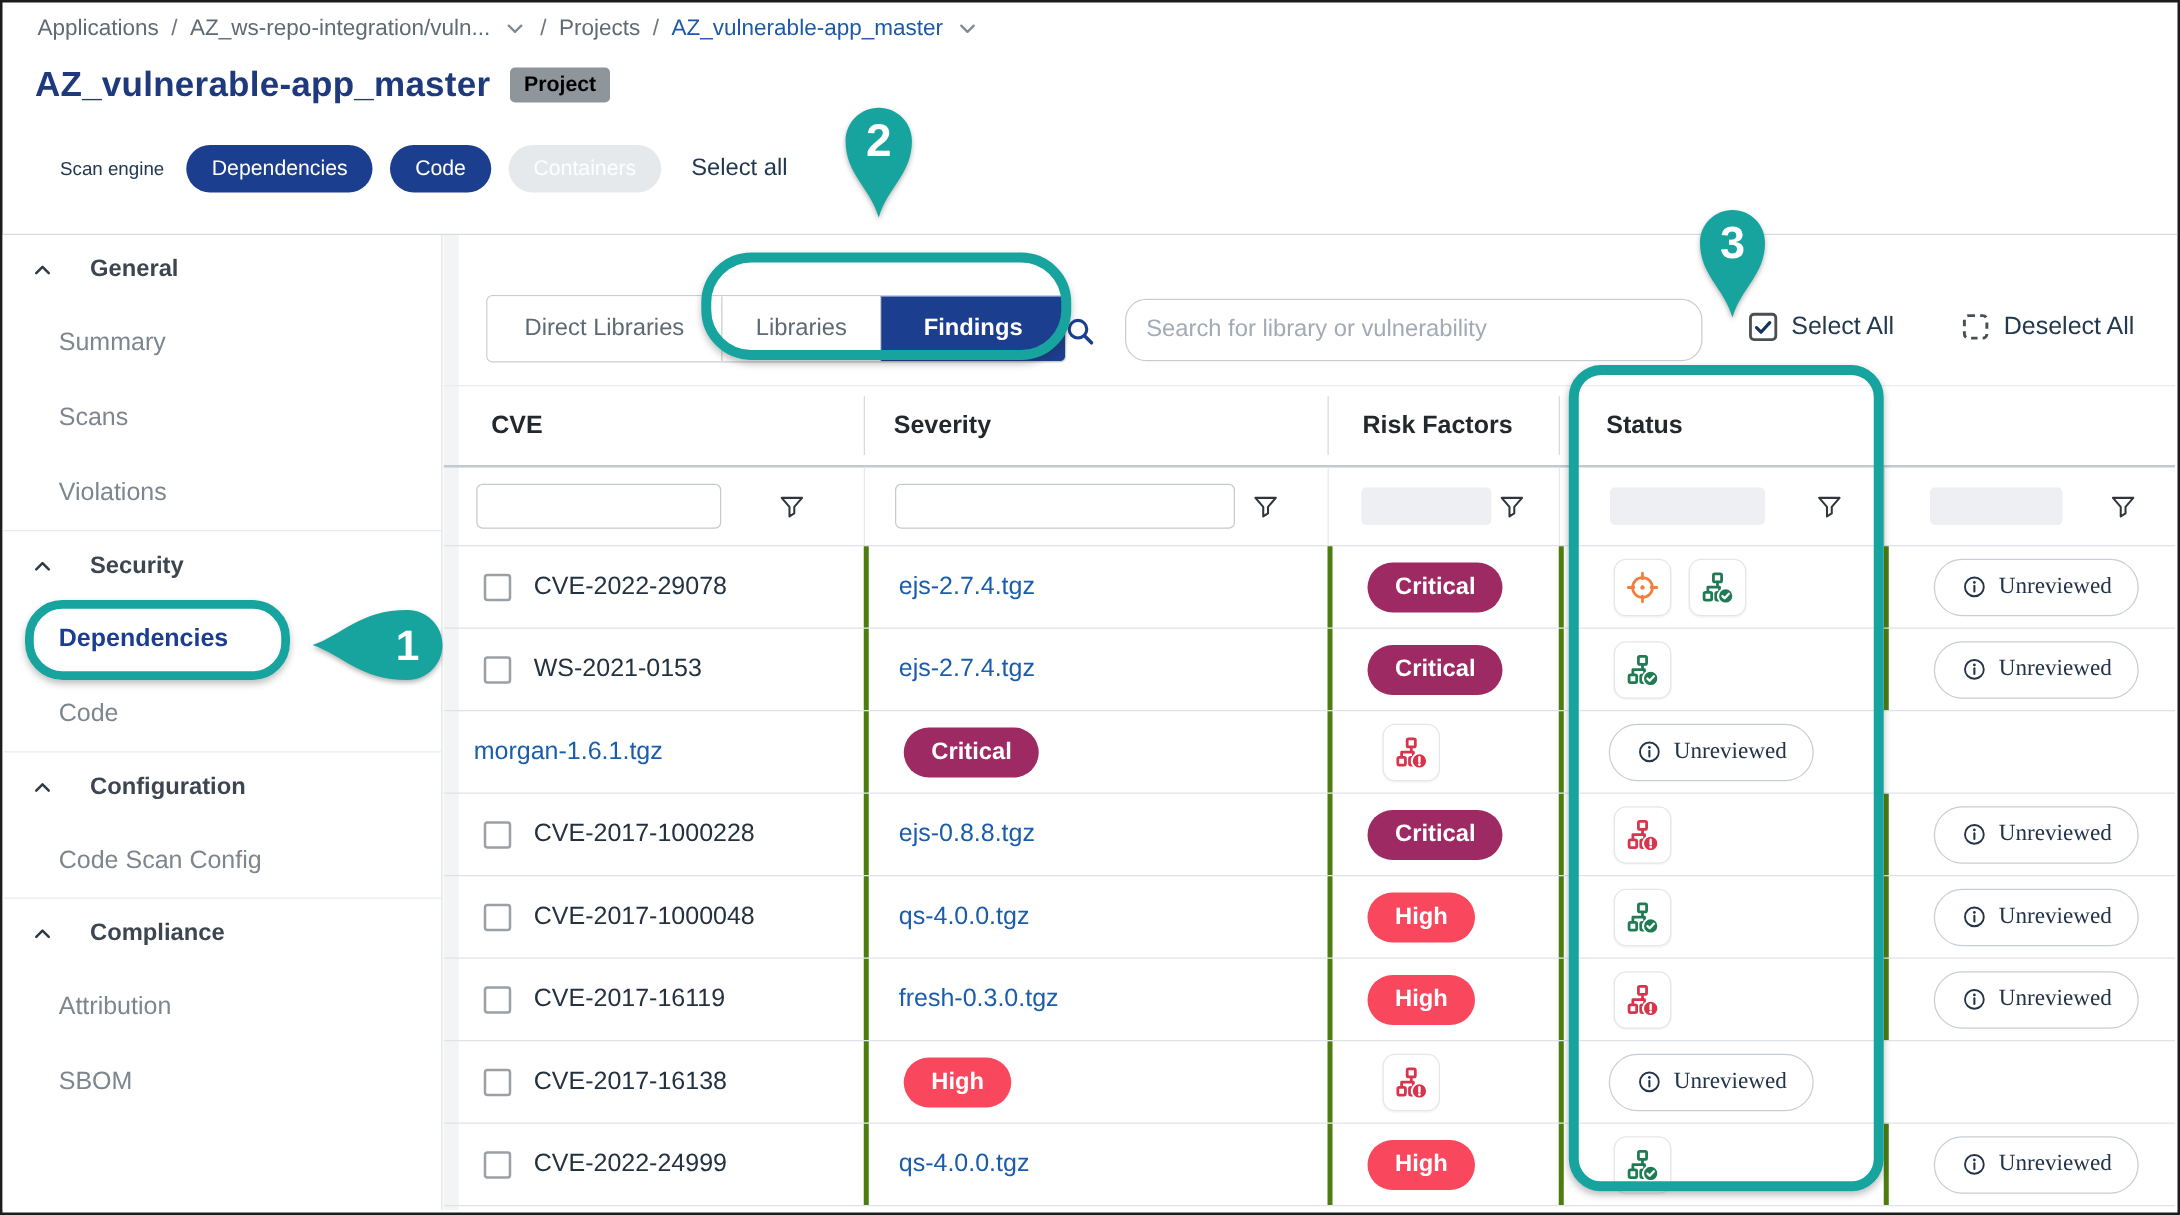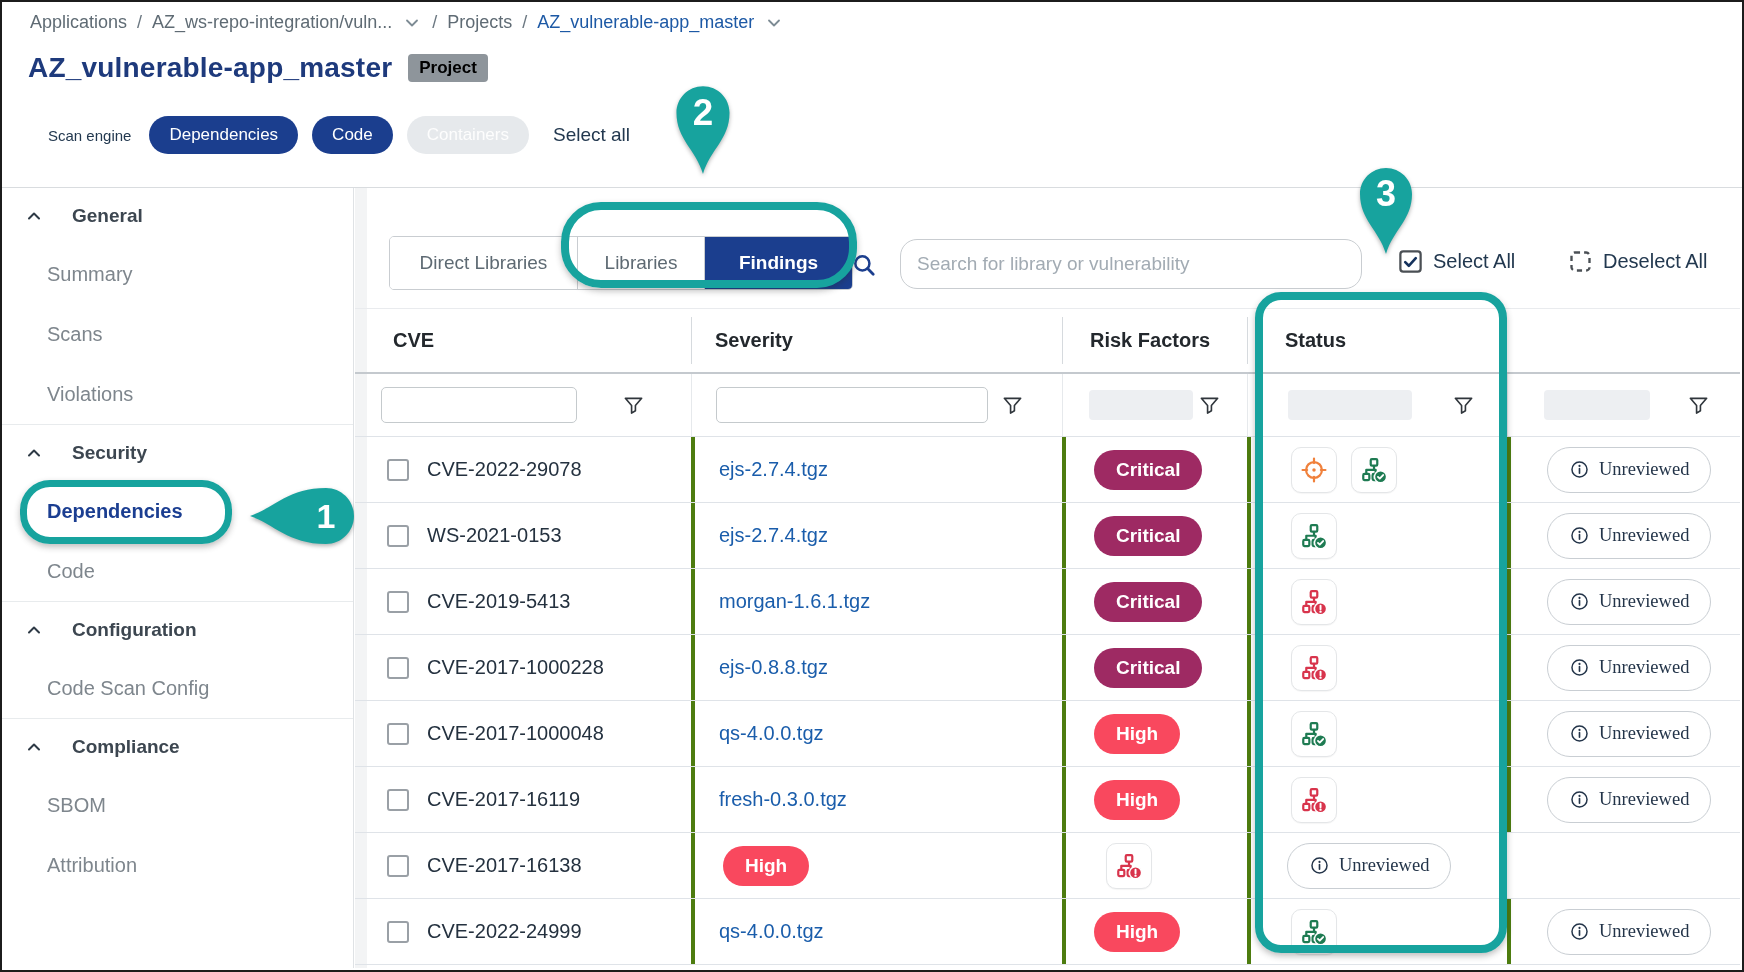--- a/index.html
+++ b/index.html
@@ -211,24 +211,24 @@
     <div class="side-header">
       <span style="display:flex;">
         <svg width="20" height="20" viewBox="0 0 24 24">
                 <path d="M6 15l6-6 6 6" fill="none" stroke="#2e3a46" stroke-width="2.4" stroke-linecap="round" stroke-linejoin="round"></path>
               </svg>
       </span>
       <span class="side-title">Compliance</span>
     </div>
     <div class="side-items">
             <div class="side-item">
+              <span>Attribution</span>
+            </div>
+            <div class="side-item">
               <span>SBOM</span>
-            </div>
-            <div class="side-item">
-              <span>Attribution</span>
             </div>
           </div>
   </div>
       </div>
     <div class="ring ring-deps ann"></div>
     <svg class="pin pin-1 ann" width="112" height="64" viewBox="0 0 112 64">
       <path d="M2 32 C26 24 40 4 78 4 C93.5 4 106 16.5 106 32 C106 47.5 93.5 60 78 60 C40 60 26 40 2 32 Z" fill="#17A39E"></path>
       <text x="78" y="44" text-anchor="middle" font-size="34" font-weight="700" fill="#ffffff" font-family="Liberation Sans, sans-serif">1</text>
     </svg>
   </div>
@@ -402,24 +402,20 @@
                   <circle cx="12" cy="12" r="8.6" fill="none" stroke="#233449" stroke-width="1.7"></circle>
                   <line x1="12" y1="11" x2="12" y2="16.2" stroke="#233449" stroke-width="1.9" stroke-linecap="round"></line>
                   <circle cx="12" cy="7.9" r="1.25" fill="#233449"></circle>
                 </svg>
         </span>
         <span>Unreviewed</span>
       </button>
     </div>
   </div>
         <div class="trow grid-row">
-    <div class="cell c-cve">
-      <span class="cb"></span>
-      <span class="cve-text">CVE-2019-5413</span>
-    </div>
     <div class="cell c-lib">
       <a class="lib-link">morgan-1.6.1.tgz</a>
     </div>
     <div class="cell c-sev">
       <span class="sev-pill sev-critical">Critical</span>
     </div>
     <div class="cell c-risk">
             <span class="chip">
               <svg width="28" height="28" viewBox="0 0 24 24">
                 <g fill="none" stroke="#D8344C" stroke-width="1.9" stroke-linejoin="round">

